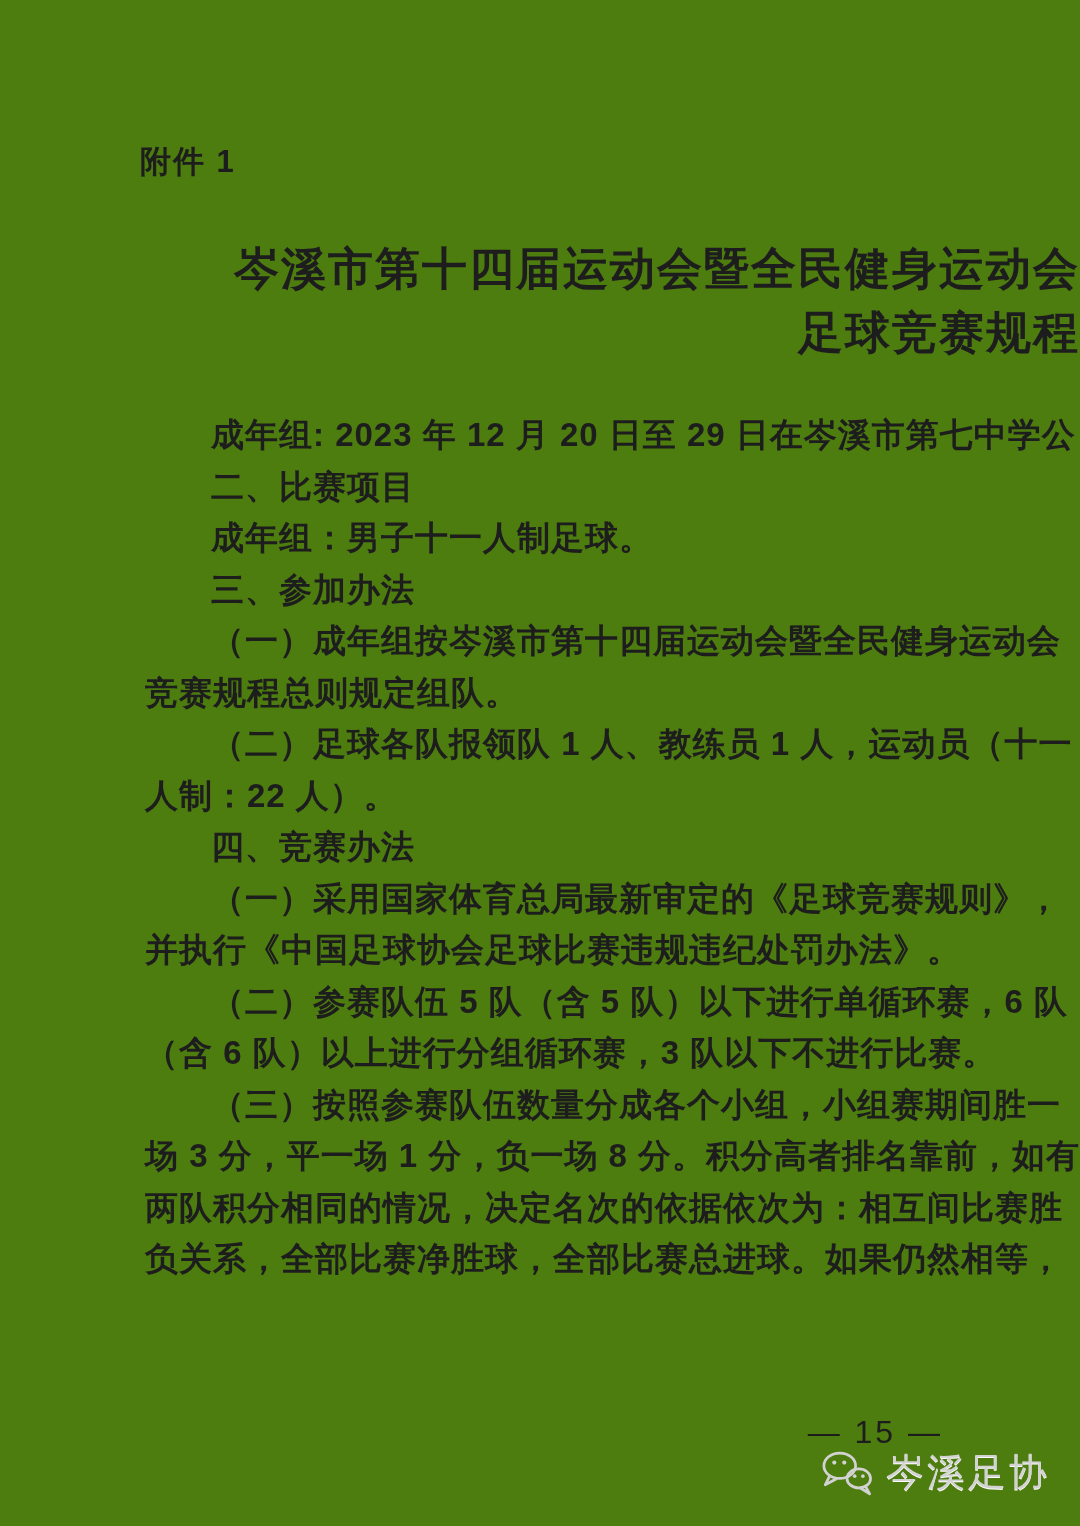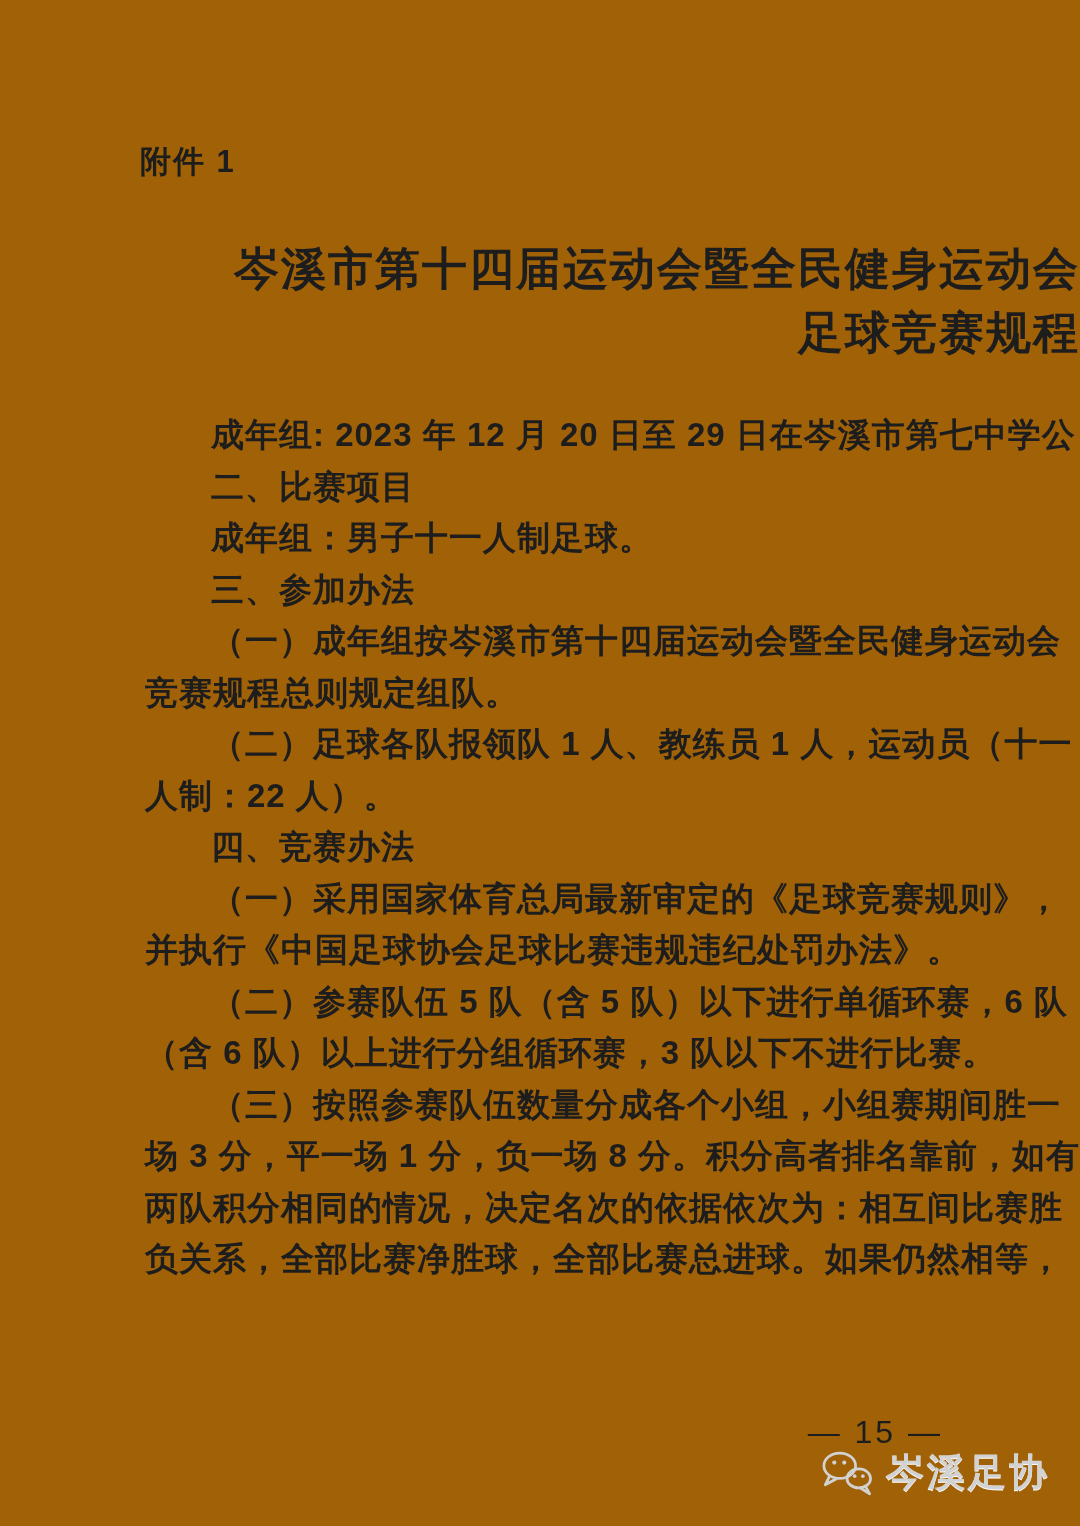--- a/index.html
+++ b/index.html
@@ -5,21 +5,21 @@
   html, body {
     margin: 0;
     padding: 0;
     background: #e8e8e8;
   }
   .page {
     position: relative;
     width: 1080px;
     height: 1526px;
     margin: 0 auto;
-    background: #a16207;
+    background: #4d7c0f;
     color: #1d1d1d;
     font-family: "Liberation Sans", "DejaVu Sans", sans-serif;
     overflow: hidden;
   }
   .attachment-label {
     position: absolute;
     left: 140px;
     top: 141px;
     font-size: 31px;
     font-weight: 600;
@@ -67,21 +67,21 @@
   }
   .watermark {
     position: absolute;
     right: 30px;
     bottom: 28px;
     display: flex;
     align-items: center;
     gap: 10px;
     color: #d2d2d2;
     font-size: 38px;
-    font-weight: 700;
+    font-weight: 400;
     letter-spacing: 3px;
     white-space: nowrap;
     text-shadow: 0 1px 0 #ffffff;
   }
   .watermark .wm-icon {
     display: inline-block;
     width: 58px;
     height: 48px;
   }
 </style>

